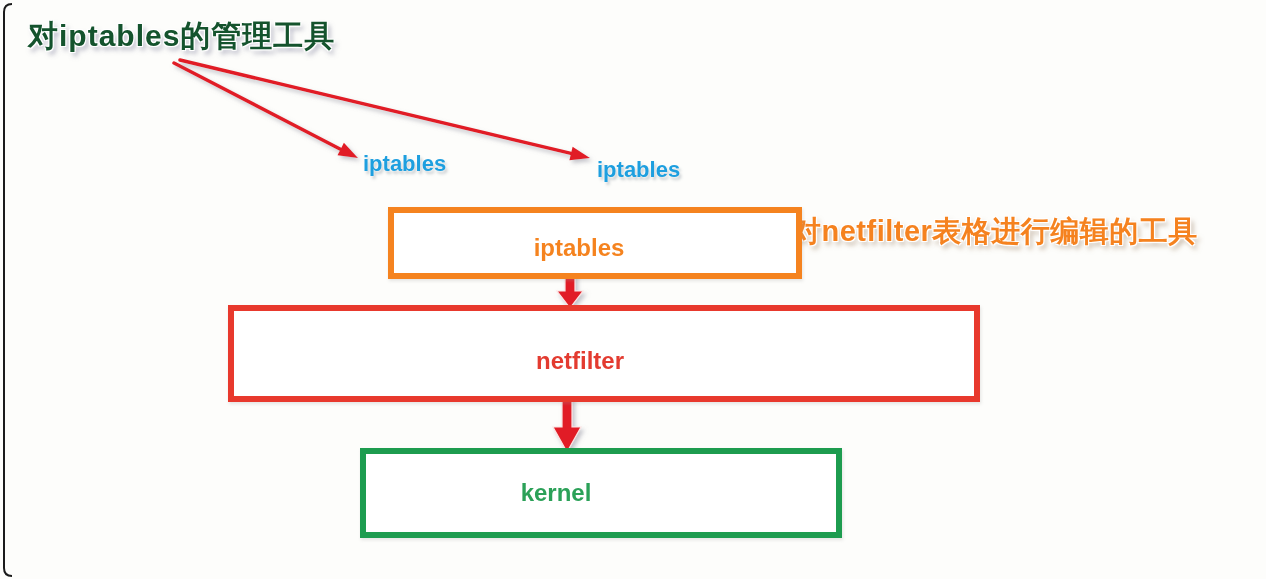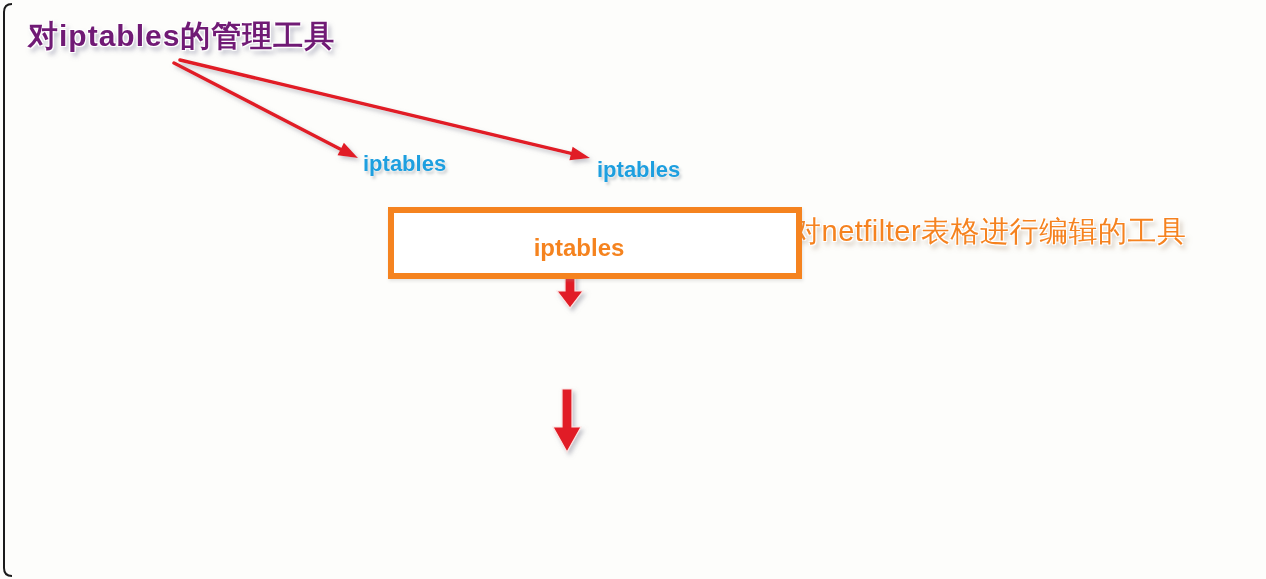--- a/index.html
+++ b/index.html
@@ -8,27 +8,27 @@
     background:#FDFDFB;
     font-family:"Liberation Sans", sans-serif;
   }
   .stage svg{position:absolute;inset:0;width:100%;height:100%;}
 
   .abs{position:absolute;white-space:nowrap;}
 
   .title-annotation{
     left:28px;top:16px;
     font-size:30px;font-weight:bold;letter-spacing:1px;
-    color:#701a75;
+    color:#14532d;
     text-shadow:-1px -1px 0 #fff,1px -1px 0 #fff,-1px 1px 0 #fff,1px 1px 0 #fff,
                 0 0 4px #fff,3px 4px 5px rgba(110,110,140,.55);
   }
   .side-annotation{
     left:792px;top:212px;
-    font-size:29px;font-weight:normal;letter-spacing:.5px;
+    font-size:29px;font-weight:bold;letter-spacing:.5px;
     color:#F5821F;
     text-shadow:-1px -1px 0 #fff,1px -1px 0 #fff,-1px 1px 0 #fff,1px 1px 0 #fff,
                 0 0 4px #fff,3px 4px 5px rgba(150,120,90,.55);
   }
   .tool-label{
     font-size:22px;font-weight:bold;color:#1E9FDF;
     text-shadow:0 0 2px #fff,2px 3px 3px rgba(140,150,160,.45);
   }
   .tool-iptables{left:363px;top:151px;}
   .tool-firewalld{left:597px;top:157px;}
@@ -97,15 +97,21 @@
   <div class="abs side-annotation">对netfilter表格进行编辑的工具</div>
 
   <div class="abs tool-label tool-iptables">iptables</div>
 
   <div class="abs tool-label tool-firewalld">iptables</div>
 
   <div class="box box-iptables">
     <span class="lbl">iptables</span>
   </div>
 
+  <div class="box box-netfilter">
+    <span class="lbl">netfilter</span>
+  </div>
 
+  <div class="box box-kernel">
+    <span class="lbl">kernel</span>
+  </div>
 
 </div>
 
 </body></html>

